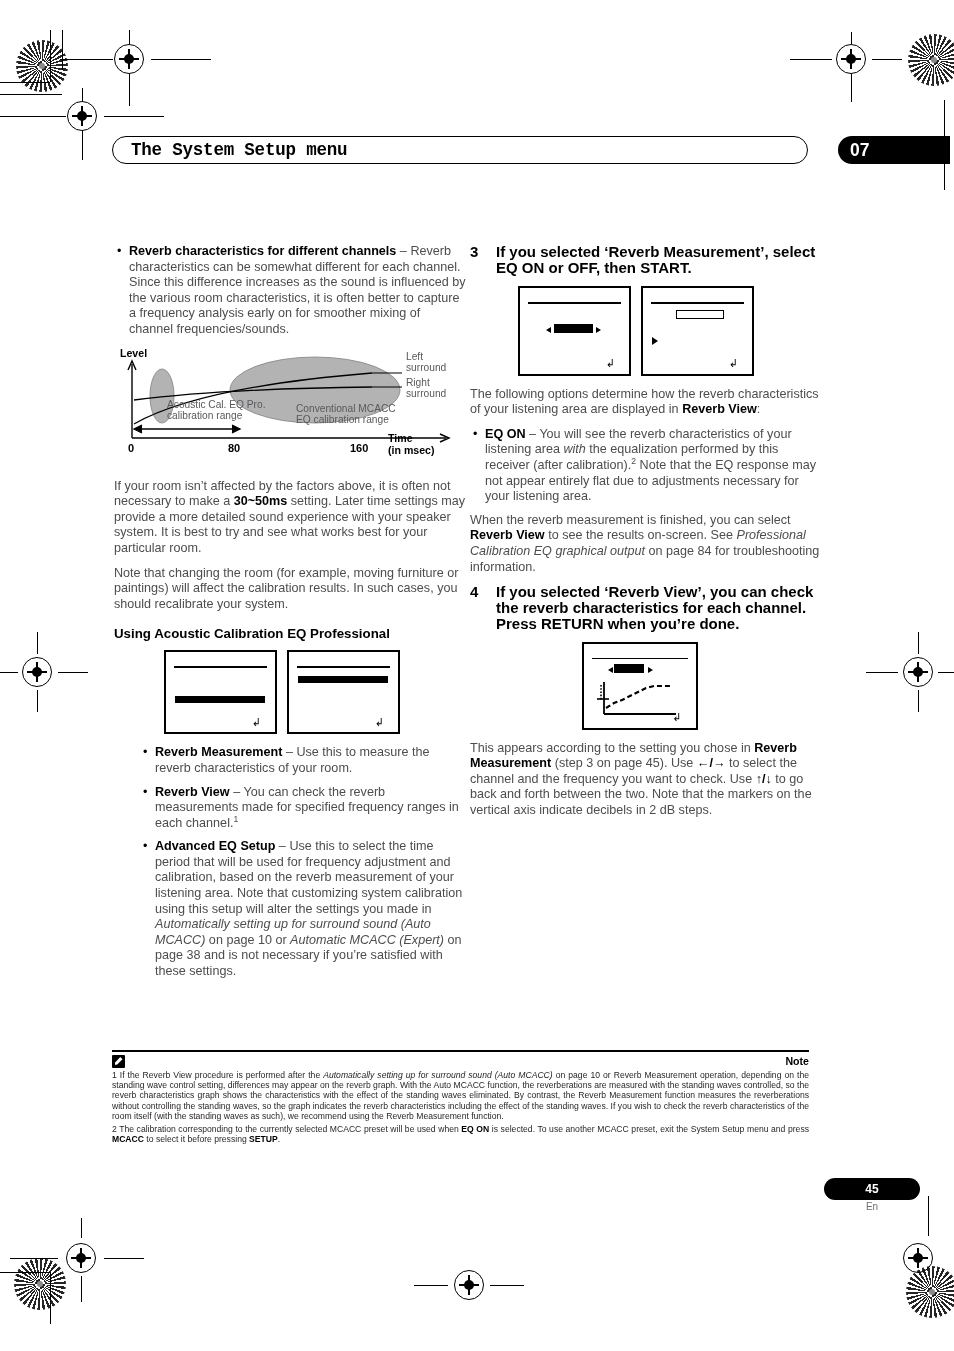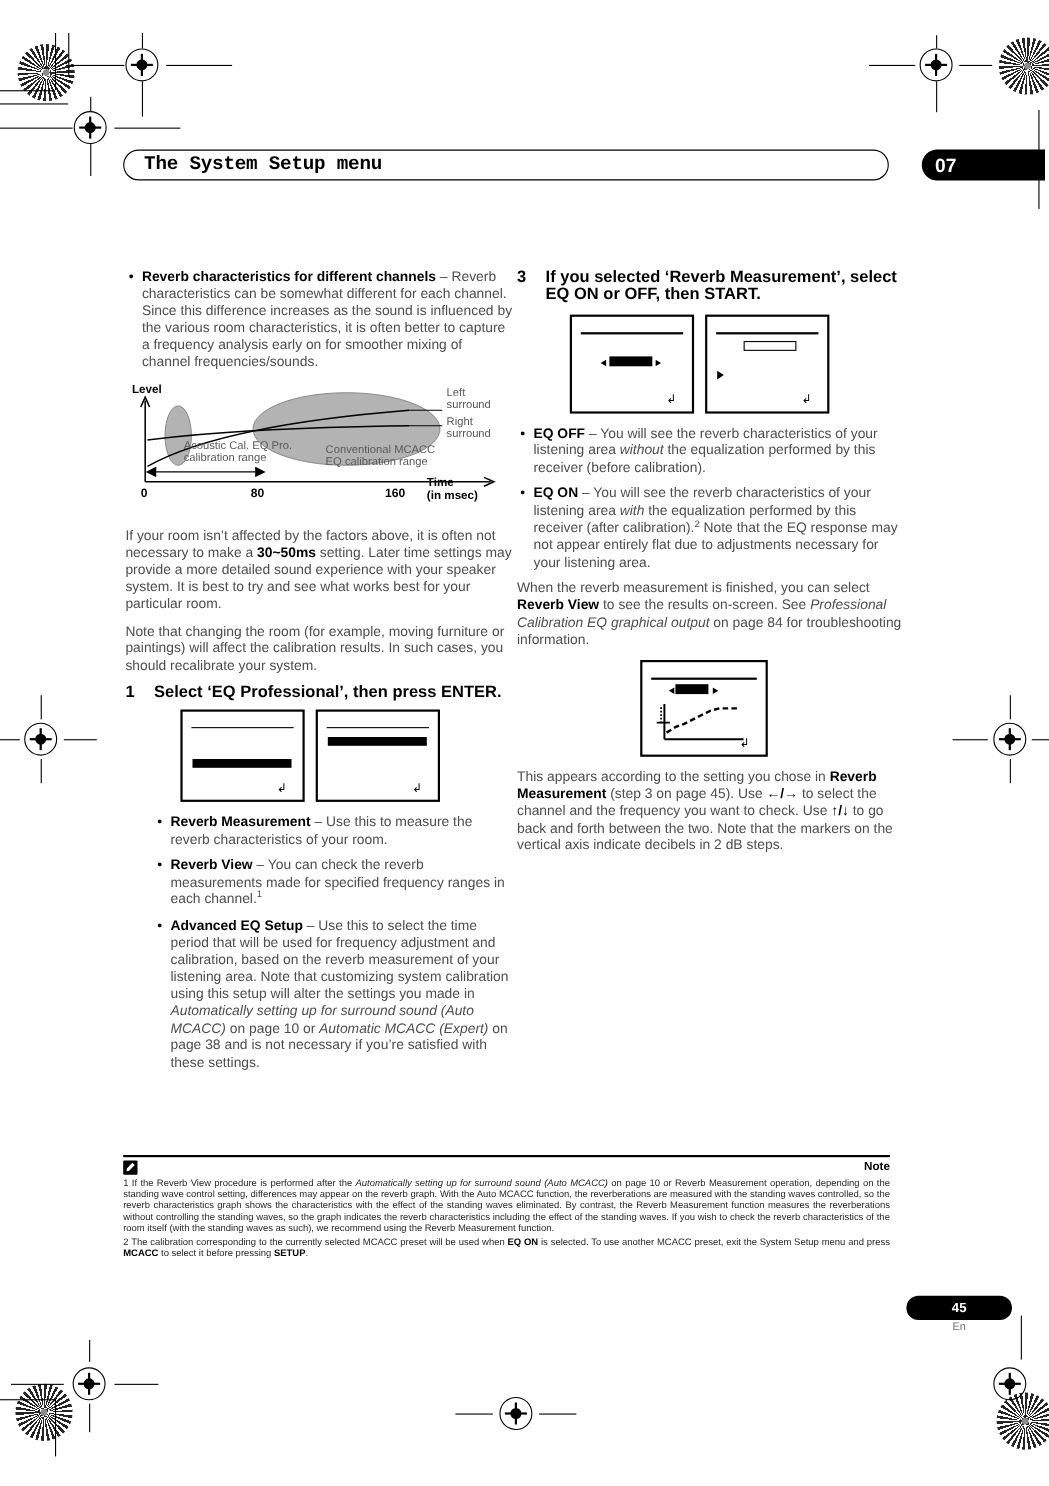--- a/index.html
+++ b/index.html
@@ -275,22 +275,22 @@
       <text x="240" y="106" font-family="Liberation Sans, sans-serif" font-size="11" font-weight="bold" fill="#000">160</text>
       <text x="278" y="96" font-family="Liberation Sans, sans-serif" font-size="10.6" font-weight="bold" fill="#000">Time</text>
       <text x="278" y="108" font-family="Liberation Sans, sans-serif" font-size="10.6" font-weight="bold" fill="#000">(in msec)</text>
     </svg>
   </div>
 
   <p class="body"><span>If your room isn’t affected by the factors above, it is often not necessary to make a </span><b>30~50ms</b><span> setting. Later time settings may provide a more detailed sound experience with your speaker system. It is best to try and see what works best for your particular room.</span></p>
 
   <p class="body">Note that changing the room (for example, moving furniture or paintings) will affect the calibration results. In such cases, you should recalibrate your system.</p>
 
-
-  <p class="step"><span class="num">1</span><span>Select ‘EQ Professional’, then press ENTER.</span></p>
+  <div class="subhead">Using Acoustic Calibration EQ Professional</div>
+
 
   <div class="screens" style="margin-left:50px;">
     <div class="screen" style="width:113px;height:84px;">
       <div class="inner-rule"></div>
       <div class="bar" style="left:8%;top:54%;width:83%;height:9.5%;"></div>
       <div class="ret">↲</div>
     </div>
     <div class="screen" style="width:113px;height:84px;">
       <div class="inner-rule"></div>
       <div class="bar" style="left:8%;top:29%;width:83%;height:9.5%;"></div>
@@ -325,32 +325,31 @@
       <div class="ret">↲</div>
     </div>
     <div class="screen" style="width:113px;height:90px;">
       <div class="inner-rule"></div>
       <div class="hollow-bar" style="left:30%;top:26%;width:44%;height:11%;"></div>
       <div class="cursor-r" style="left:8%;top:57%;"></div>
       <div class="ret">↲</div>
     </div>
   </div>
 
+  <p class="body"><span>The following options determine how the reverb characteristics of your listening area are displayed in </span><b>Reverb View</b><span>:</span></p>
 
   <ul class="bullets">
     <li>
-      <b>EQ OFF</b><span> – </span><span>You will see the reverb characteristics of your listening area </span><i>without</i><span> the equalization performed by this receiver (before calibration).</span>
-    </li>
-    <li>
       <b>EQ ON</b><span> – </span><span>You will see the reverb characteristics of your listening area </span><i>with</i><span> the equalization performed by this receiver (after calibration).</span><sup>2</sup><span> Note that the EQ response may not appear entirely flat due to adjustments necessary for your listening area.</span>
     </li>
   </ul>
 
   <p class="body"><span>When the reverb measurement is finished, you can select </span><b>Reverb View</b><span> to see the results on-screen. See </span><i>Professional Calibration EQ graphical output</i><span> on page 84 for troubleshooting information.</span></p>
 
+  <p class="step"><span class="num">4</span><span>If you selected ‘Reverb View’, you can check the reverb characteristics for each channel. Press RETURN when you’re done.</span></p>
 
   <div class="screens" style="margin-left:112px;margin-top:10px;">
     <div class="screen" style="width:116px;height:88px;">
       <div class="inner-rule"></div>
       <div class="arrow-l" style="left:21%;top:28%;"></div>
       <div class="bar" style="left:27%;top:24%;width:27%;height:11%;"></div>
       <div class="arrow-r" style="left:57%;top:28%;"></div>
       <svg width="116" height="88" viewBox="0 0 116 88" style="position:absolute;left:0;top:0;">
         <line x1="20" y1="38" x2="20" y2="70" stroke="#000" stroke-width="1.8"></line>
         <line x1="20" y1="70" x2="92" y2="70" stroke="#000" stroke-width="1.8"></line>

